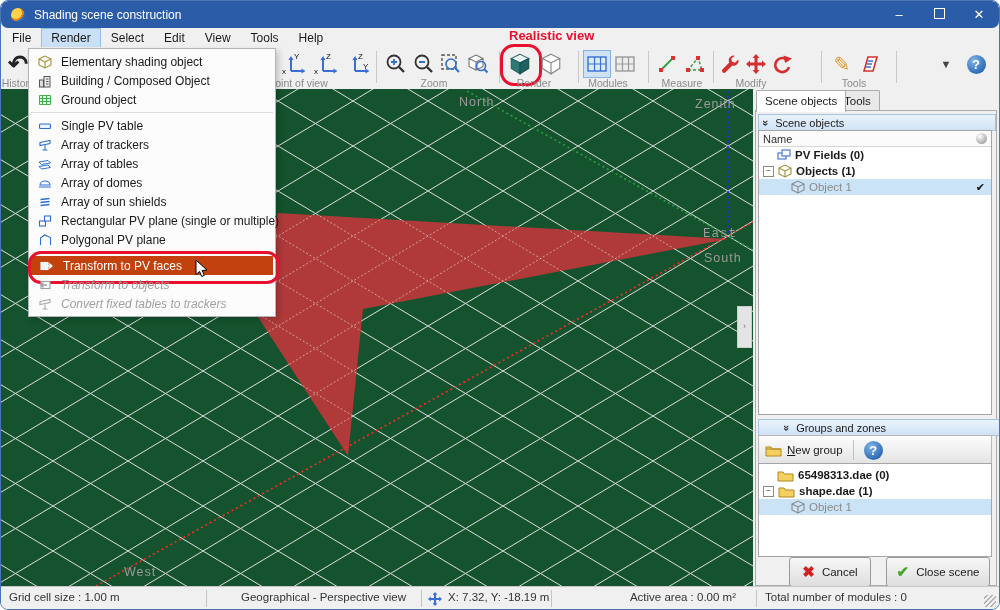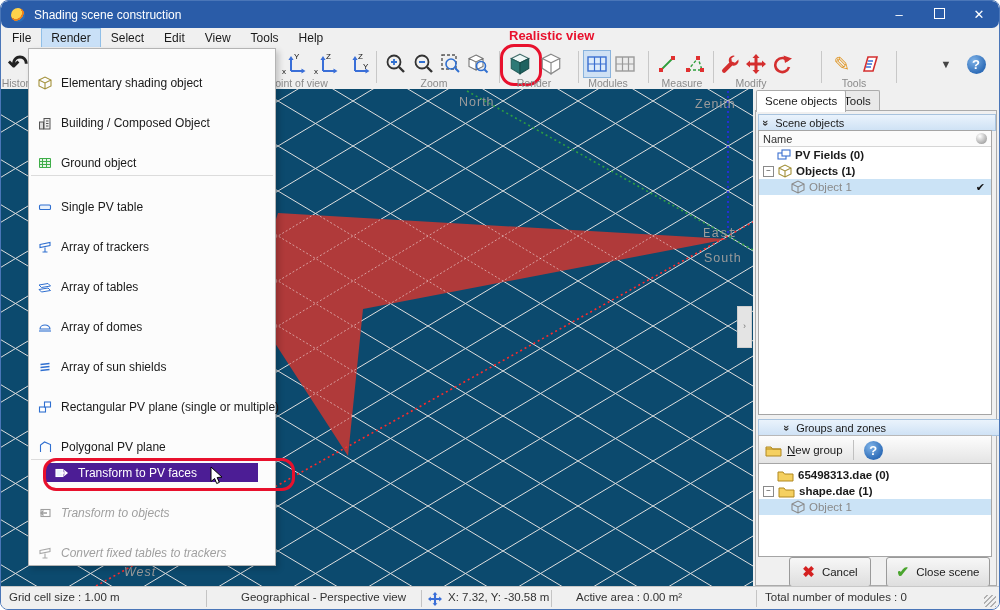--- a/index.html
+++ b/index.html
@@ -18,29 +18,29 @@
   #toolbar{position:absolute;left:0;top:46px;width:100%;height:42px;background:#f0f0f0;border-bottom:1px solid #cfcfcf;}
   .tsep{position:absolute;top:4px;width:1px;height:32px;background:#c8c8c8;}
   .tlabel{position:absolute;top:30px;font-size:10.5px;color:#8a8a8a;text-align:center;width:90px;}
   .tbtn{position:absolute;top:4px;width:26px;height:26px;display:flex;align-items:center;justify-content:center;}
   .tbtn.pressed{background:#cfe1f4;outline:1px solid #89b3dd;}
   #render-ring{position:absolute;left:-7px;top:-7px;width:36px;height:36px;border:3px solid #e8112d;border-radius:14px;}
   #hist-arrow{font-size:24px;font-weight:bold;color:#222;line-height:20px;}
   .caret{color:#444;font-size:11px;}
   .help-badge{width:19px;height:19px;border-radius:50%;background:radial-gradient(circle at 35% 30%,#7fb3e8,#2f6db8 70%);color:#fff;font-weight:bold;font-size:13px;text-align:center;line-height:19px;}
   
-  #viewport{position:absolute;left:0;top:88px;width:752px;height:497px;background:#0c4a6e;border-right:5px solid #c2410c;overflow:hidden;}
+  #viewport{position:absolute;left:0;top:88px;width:752px;height:497px;background:#14532d;border-right:5px solid #c2410c;overflow:hidden;}
   .compass{position:absolute;color:#9b9b9b;font-size:12.5px;letter-spacing:1px;}
   #vp-handle{position:absolute;left:736px;top:217px;width:13px;height:40px;background:#e4e4e4;border:1px solid #cfcfcf;color:#777;font-size:9px;text-align:center;line-height:38px;}
   
   #create-menu{position:absolute;left:27px;top:47px;width:246px;background:#fcfcfc;border:1px solid #b4b4b4;box-shadow:3px 3px 6px rgba(0,0,0,.18);padding:3px 0;z-index:50;}
-  .mi{position:relative;height:19px;display:flex;align-items:center;margin-top:21px;}
+  .mi{position:relative;height:19px;display:flex;align-items:center;}
   .mic{width:32px;display:flex;justify-content:center;flex:none;}
   .mil{font-size:12px;white-space:nowrap;}
-  .mi.hl{background:#4c1d95;color:#fff;margin:0 17px;}
+  .mi.hl{background:#c2410c;color:#fff;margin:0 2px;}
   .mi.dis{color:#9f9f9f;font-style:italic;}
   .msep{height:1px;background:#dcdcdc;margin:3px 2px;}
   #menu-ring{position:absolute;left:-3px;top:-5px;width:246px;height:27px;border:3px solid #e8112d;border-radius:13px;pointer-events:none;}
   #cursor{position:absolute;left:164px;top:3px;z-index:5;}
   
   #rpanel{position:absolute;left:752px;top:88px;width:246px;height:497px;background:#f0f0f0;}
   .rtab{position:absolute;top:1px;height:20px;padding:0 8px;line-height:20px;font-size:11.5px;border:1px solid #ababab;border-bottom:none;background:#e9e9e9;border-radius:2px 2px 0 0;}
   .rtab.active{background:#fff;height:21px;z-index:2;}
   #rbox{position:absolute;left:2px;top:21px;width:240px;height:474px;border:1px solid #ababab;background:#f0f0f0;}
   .sec-hdr{position:absolute;left:2px;width:232px;height:15px;background:linear-gradient(#eaf3fc,#cfe2f5);border:1px solid #a8c3de;font-size:11px;display:flex;align-items:center;gap:6px;padding-left:4px;}
@@ -351,21 +351,21 @@
           <line x1="0" y1="520.8" x2="752" y2="972" stroke="rgba(255,255,255,.5)" stroke-width="1" stroke-dasharray="2 2"></line>
         </g>
       <line x1="95" y1="497" x2="752" y2="133" stroke-dasharray="2 3" stroke-width="1.6" stroke="#ff2a2a"></line>
       <line x1="466" y1="2" x2="752" y2="161" stroke-dasharray="2 3" stroke-width="1.6" stroke="#2d9e43"></line>
       <line x1="727" y1="2" x2="727" y2="147" stroke-dasharray="2 3" stroke-width="1.6" stroke="#2a2aee"></line>
     </svg>
     <div class="compass" style="left:458px;top:6px;">North</div>
     <div class="compass" style="left:694px;top:8px;">Zenith</div>
     <div class="compass" style="left:702px;top:138px;font-family:Liberation Mono, monospace;">East</div>
     <div class="compass" style="left:703px;top:162px;">South</div>
-    <div class="compass" style="left:123px;top:476px;font-style:italic;">West</div>
+    <div class="compass" style="left:123px;top:476px;">West</div>
     <div id="vp-handle">›</div>
   </div>
 
   <div id="create-menu">
     <div class="mi">
       <span class="mic">
           <svg width="14" height="14" viewBox="0 0 14 14">
             <path d="M1 4L7 1l6 3v6l-6 3-6-3Z M1 4l6 3 6-3 M7 7v6" fill="none" stroke="#a3913a" stroke-width="1.1"></path>
           </svg>
         </span>
@@ -578,21 +578,21 @@
   </div>
 
   <div id="statusbar">
     <div class="sseg" style="left:8px;">Grid cell size :  1.00 m</div>
     <div class="ssep" style="left:205px;"></div>
     <div class="sseg" style="left:230px;width:185px;text-align:center;">Geographical - Perspective view</div>
     <div class="ssep" style="left:420px;"></div>
     <svg class="sseg" style="left:427px;top:5px;" width="14" height="14" viewBox="0 0 20 20">
         <path d="M10 0l3.5 4h-2v4.5H16V6.5L20 10l-4 3.5v-2h-4.5V16h2L10 20l-3.5-4h2v-4.5H4v2L0 10l4-3.5v2h4.5V4h-2Z" fill="#3a6fd8"></path>
       </svg>
-    <div class="sseg" style="left:447px;">X: 7.32, Y: -30.58 m</div>
+    <div class="sseg" style="left:447px;">X: 7.32, Y: -18.19 m</div>
     <div class="ssep" style="left:550px;"></div>
-    <div class="sseg" style="left:575px;width:160px;text-align:left;">Active area : 0.00 m²</div>
+    <div class="sseg" style="left:575px;width:160px;text-align:right;">Active area : 0.00 m²</div>
     <div class="ssep" style="left:755px;"></div>
     <div class="sseg" style="left:764px;">Total number of modules : 0</div>
     <div id="grip"></div>
   </div>
 
 </div>
 
 </body></html>

